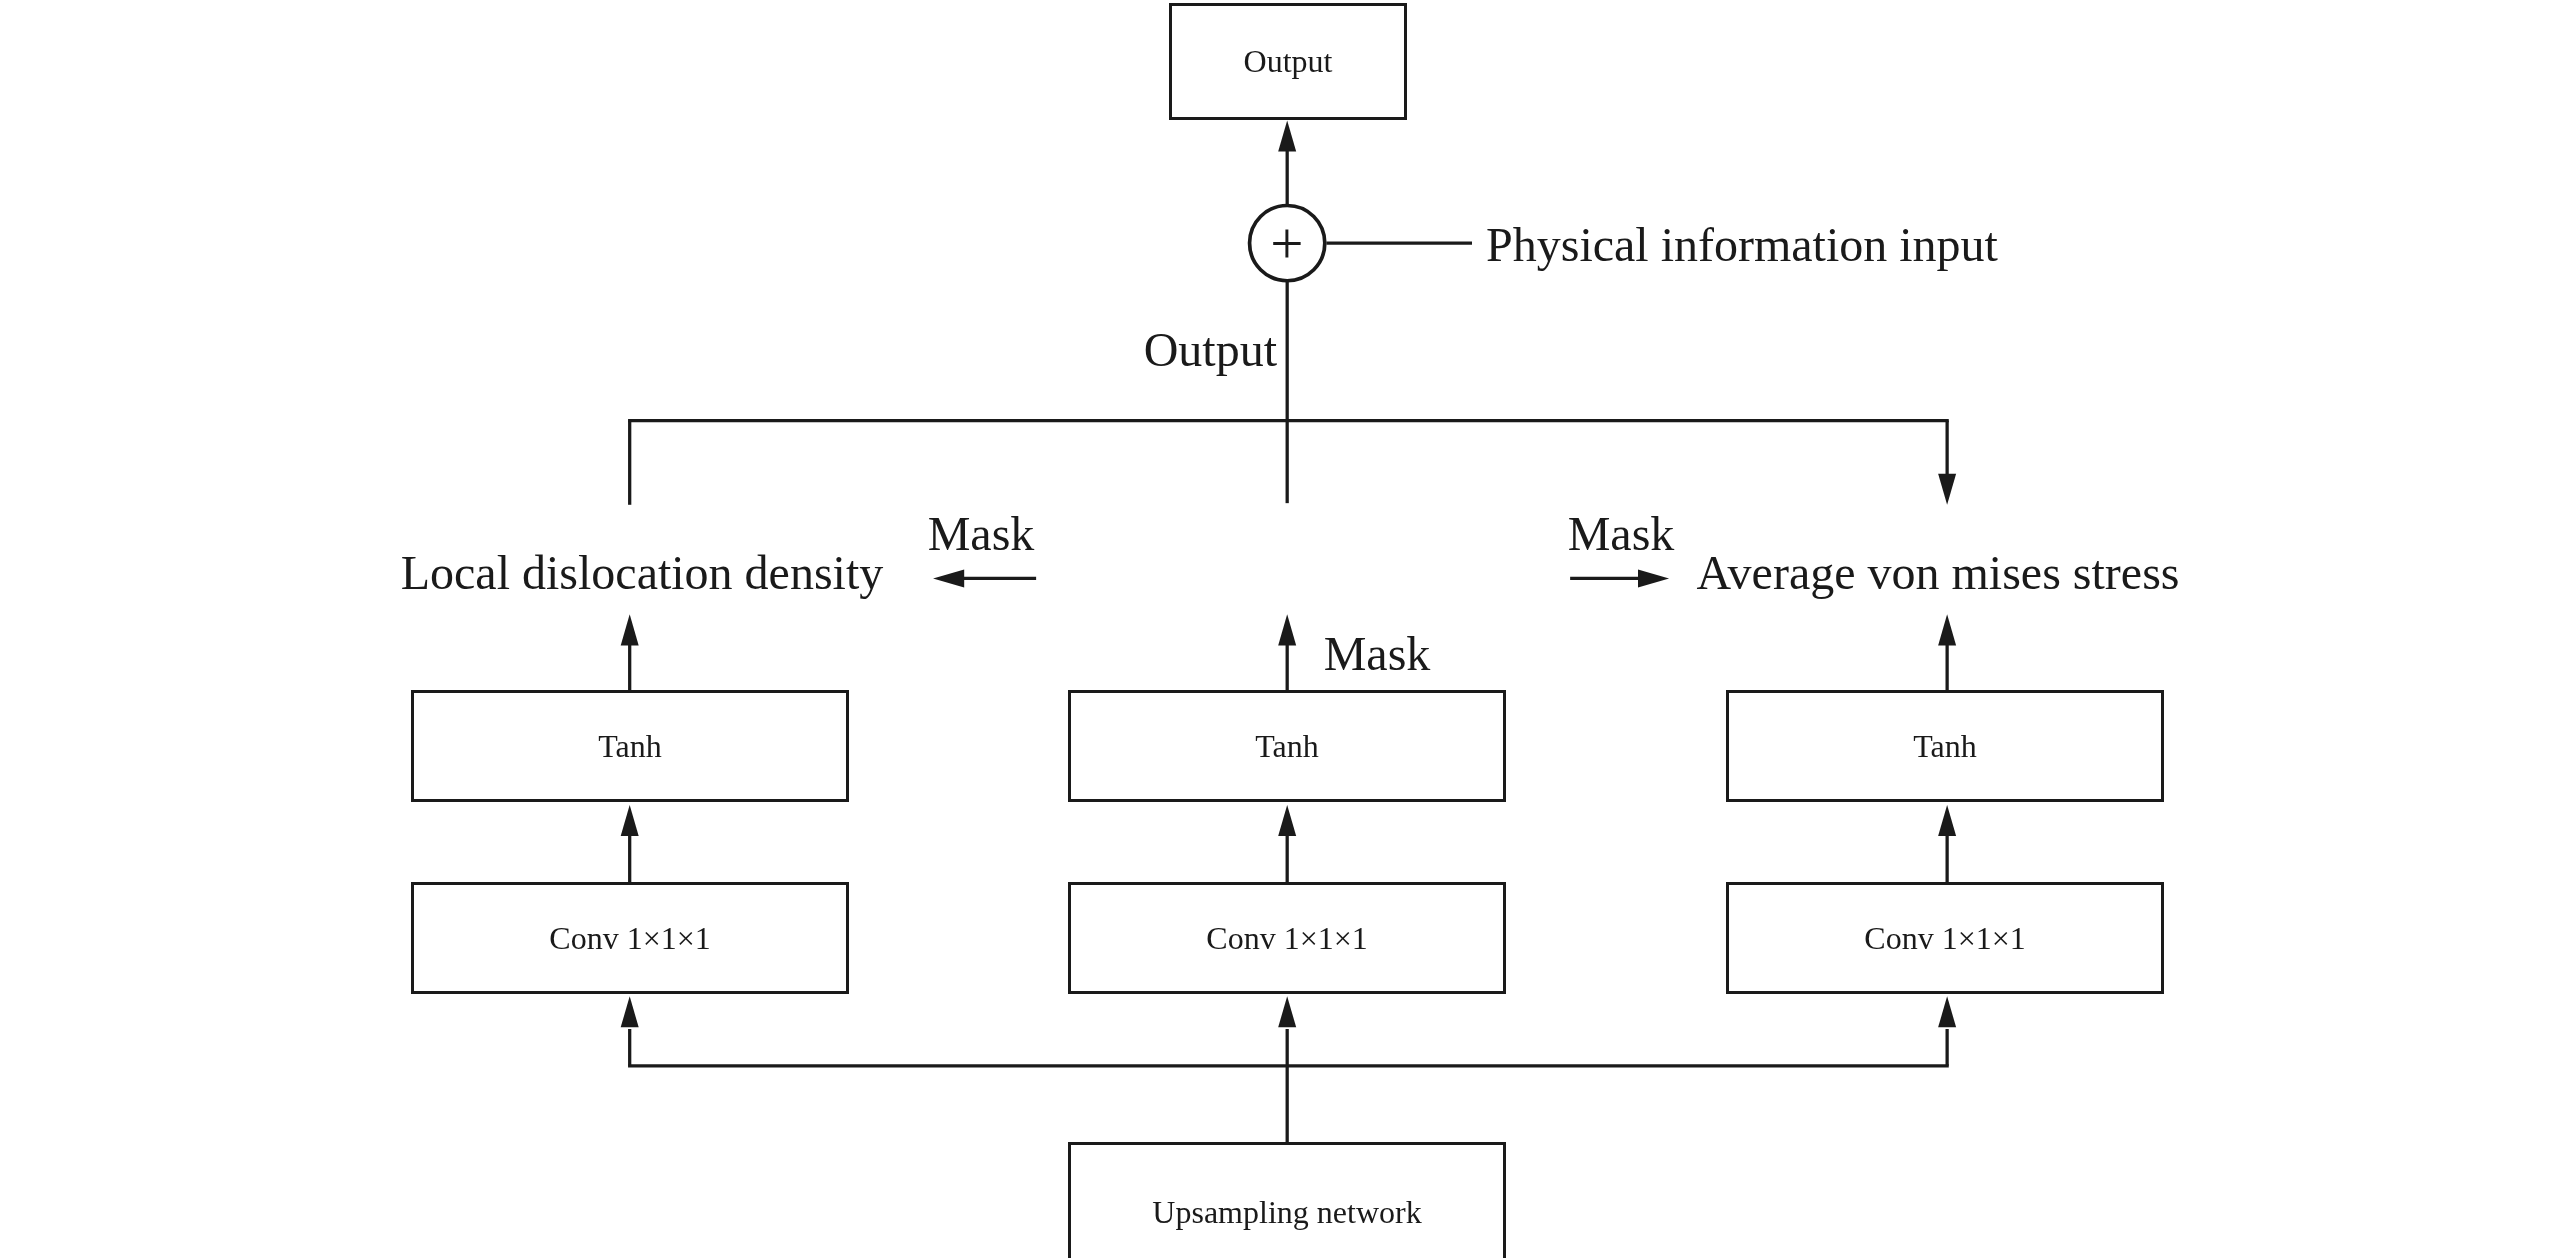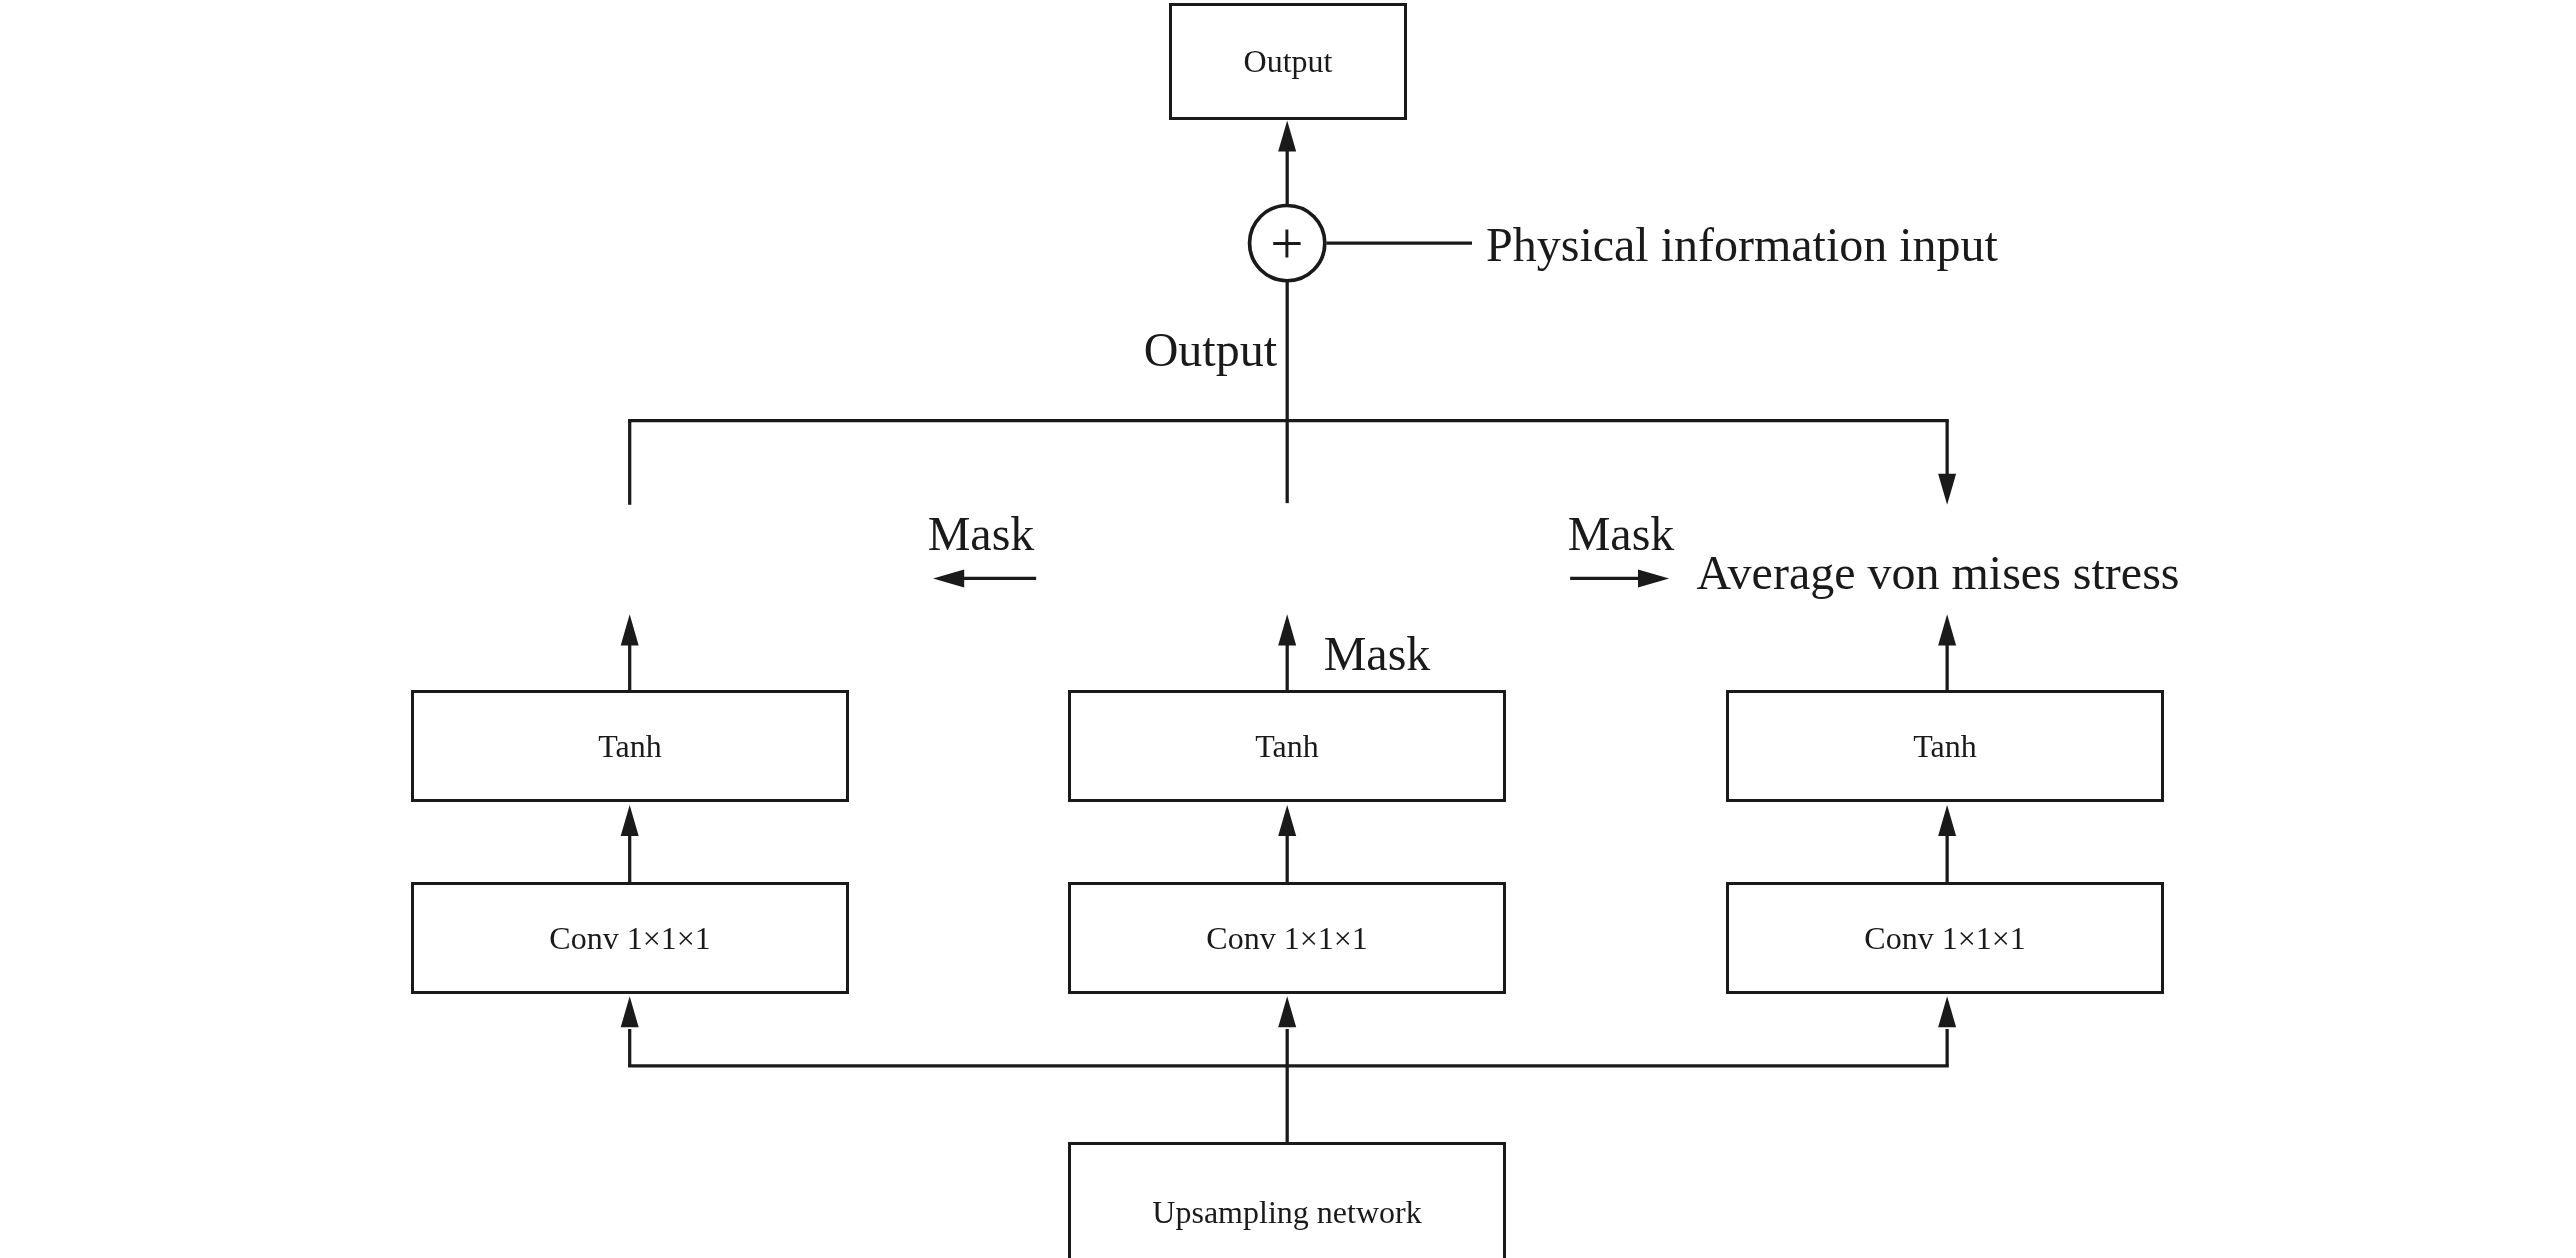--- a/index.html
+++ b/index.html
@@ -118,20 +118,21 @@
   <div class="node-box" style="left:1169px; top:2.5px; width:238px; height:117px;">
     <span class="node-label">Output</span>
   </div>
 
   <div class="plus-sign" style="left:1287px; top:245px;">+</div>
 
   <div class="float-label anchor-left" style="left:1486px; top:245px;">Physical information input</div>
 
   <div class="float-label anchor-right" style="left:1277px; top:350px;">Output</div>
 
+  <div class="float-label" style="left:642px; top:573px;">Local dislocation density</div>
   <div class="float-label" style="left:1938px; top:573px;">Average von mises stress</div>
 
   <div class="float-label" style="left:981px; top:534px;">Mask</div>
   <div class="float-label" style="left:1621px; top:534px;">Mask</div>
   <div class="float-label" style="left:1377px; top:654px;">Mask</div>
 
   <div class="node-box" style="left:411px; top:690px; width:438px; height:112px;">
     <span class="node-label">Tanh</span>
   </div>
   <div class="node-box" style="left:1068px; top:690px; width:438px; height:112px;">

